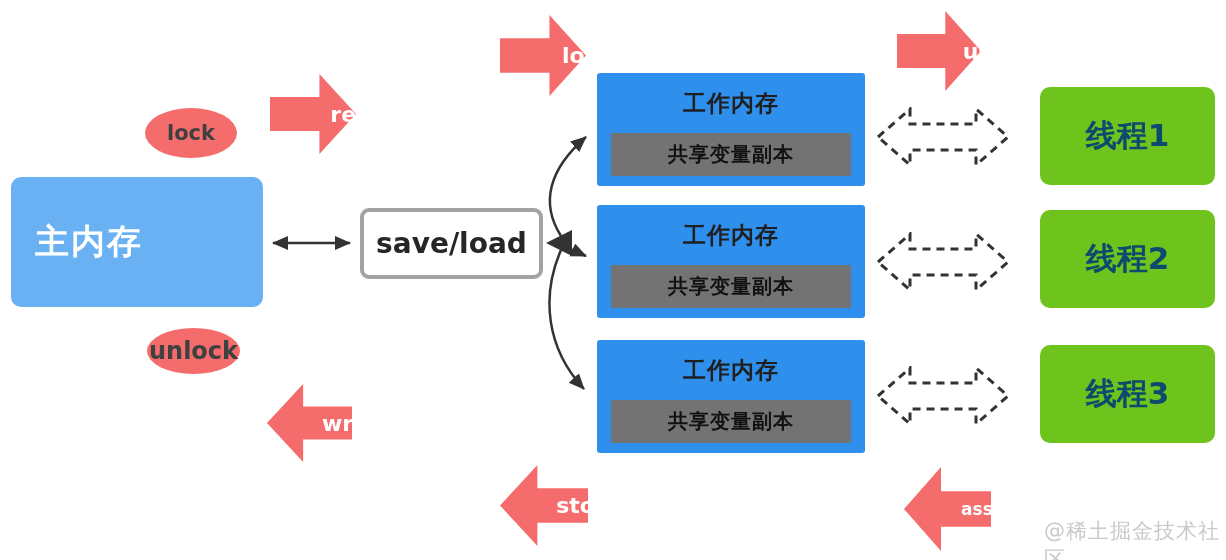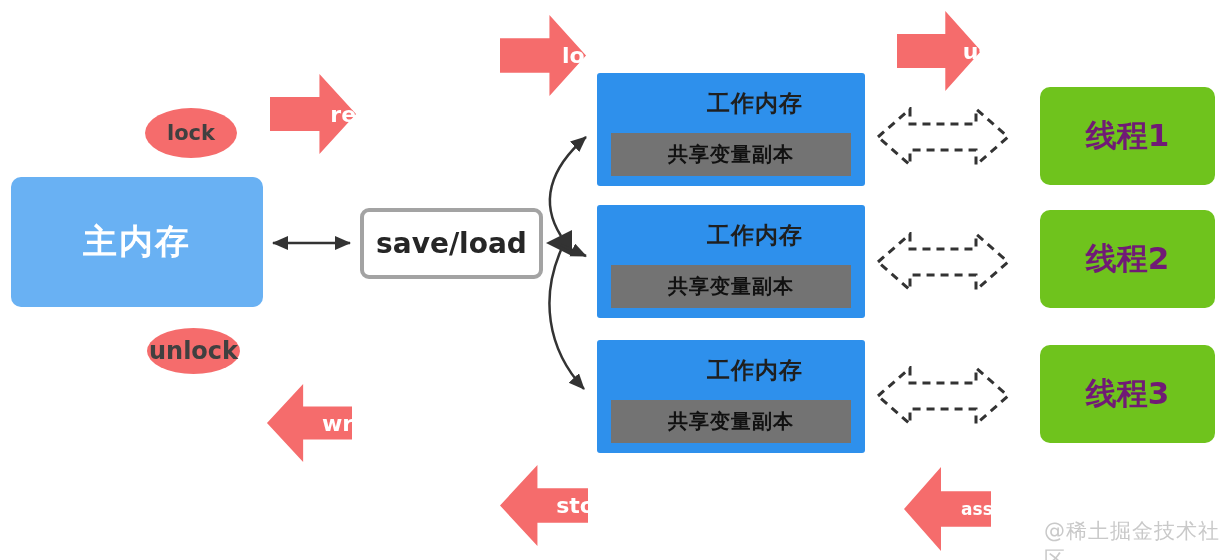--- a/index.html
+++ b/index.html
@@ -7,21 +7,21 @@
   #canvas{position:relative;width:1226px;height:560px;background:#ffffff;overflow:hidden;}
 
   .abs{position:absolute;}
 
   
   #connectors{position:absolute;left:0;top:0;width:1226px;height:560px;}
 
   
   .main-memory{left:11px;top:177px;width:252px;height:130px;background:#69B1F3;border-radius:10px;}
   .main-memory-title{position:absolute;left:24px;top:0;height:100%;display:flex;align-items:center;
-    color:#ffffff;font-size:34px;font-weight:bold;letter-spacing:2px;margin-left:48px;}
+    color:#ffffff;font-size:34px;font-weight:bold;letter-spacing:2px;}
   .main-var-box{position:absolute;left:128px;top:38px;width:100px;height:57px;background:#ffffff;
     border-radius:8px;display:flex;align-items:center;justify-content:center;
     color:#2b2b2b;font-size:16px;}
 
   
   .save-load{left:360px;top:208px;width:183px;height:71px;background:#ffffff;border:4px solid #a3a3a3;
     border-radius:9px;box-sizing:border-box;display:flex;align-items:center;justify-content:center;
     color:#262626;font-size:28px;font-weight:bold;}
 
   
@@ -32,28 +32,28 @@
 
   
   .fat-arrow{position:absolute;}
   .fat-arrow svg{position:absolute;left:0;top:0;width:100%;height:100%;}
   .fat-arrow .lbl{position:absolute;left:0;top:0;width:100%;height:100%;display:flex;
     align-items:center;justify-content:center;color:#ffffff;font-weight:bold;font-size:22px;margin-left:45px;}
 
   
   .wm-box{left:597px;width:268px;height:113px;background:#2E90EC;border-radius:3px;}
   .wm-title{position:absolute;left:0;top:0;width:100%;height:60px;display:flex;align-items:center;
-    justify-content:center;color:#1f1f1f;font-size:23px;font-weight:bold;letter-spacing:1px;padding-left:24px;}
+    justify-content:center;color:#1f1f1f;font-size:23px;font-weight:bold;letter-spacing:1px;}
   .wm-copy{position:absolute;left:14px;top:60px;width:240px;height:43px;background:#737373;
     display:flex;align-items:center;justify-content:center;color:#111111;font-size:20px;font-weight:bold;
     letter-spacing:1px;}
 
   
   .thread-box{left:1040px;width:175px;height:98px;background:#6FC31D;border-radius:10px;
-    display:flex;align-items:center;justify-content:center;color:#701a75;font-size:31px;font-weight:bold;}
+    display:flex;align-items:center;justify-content:center;color:#0c4a6e;font-size:31px;font-weight:bold;}
 
   
   .dashed-arrow{left:876px;width:134px;height:60px;}
   .dashed-arrow svg{width:100%;height:100%;display:block;}
 
   
   .watermark{left:1044px;top:517px;color:#c9c9c9;font-size:21px;letter-spacing:1px;}
 </style>
 </head>
 <body>

